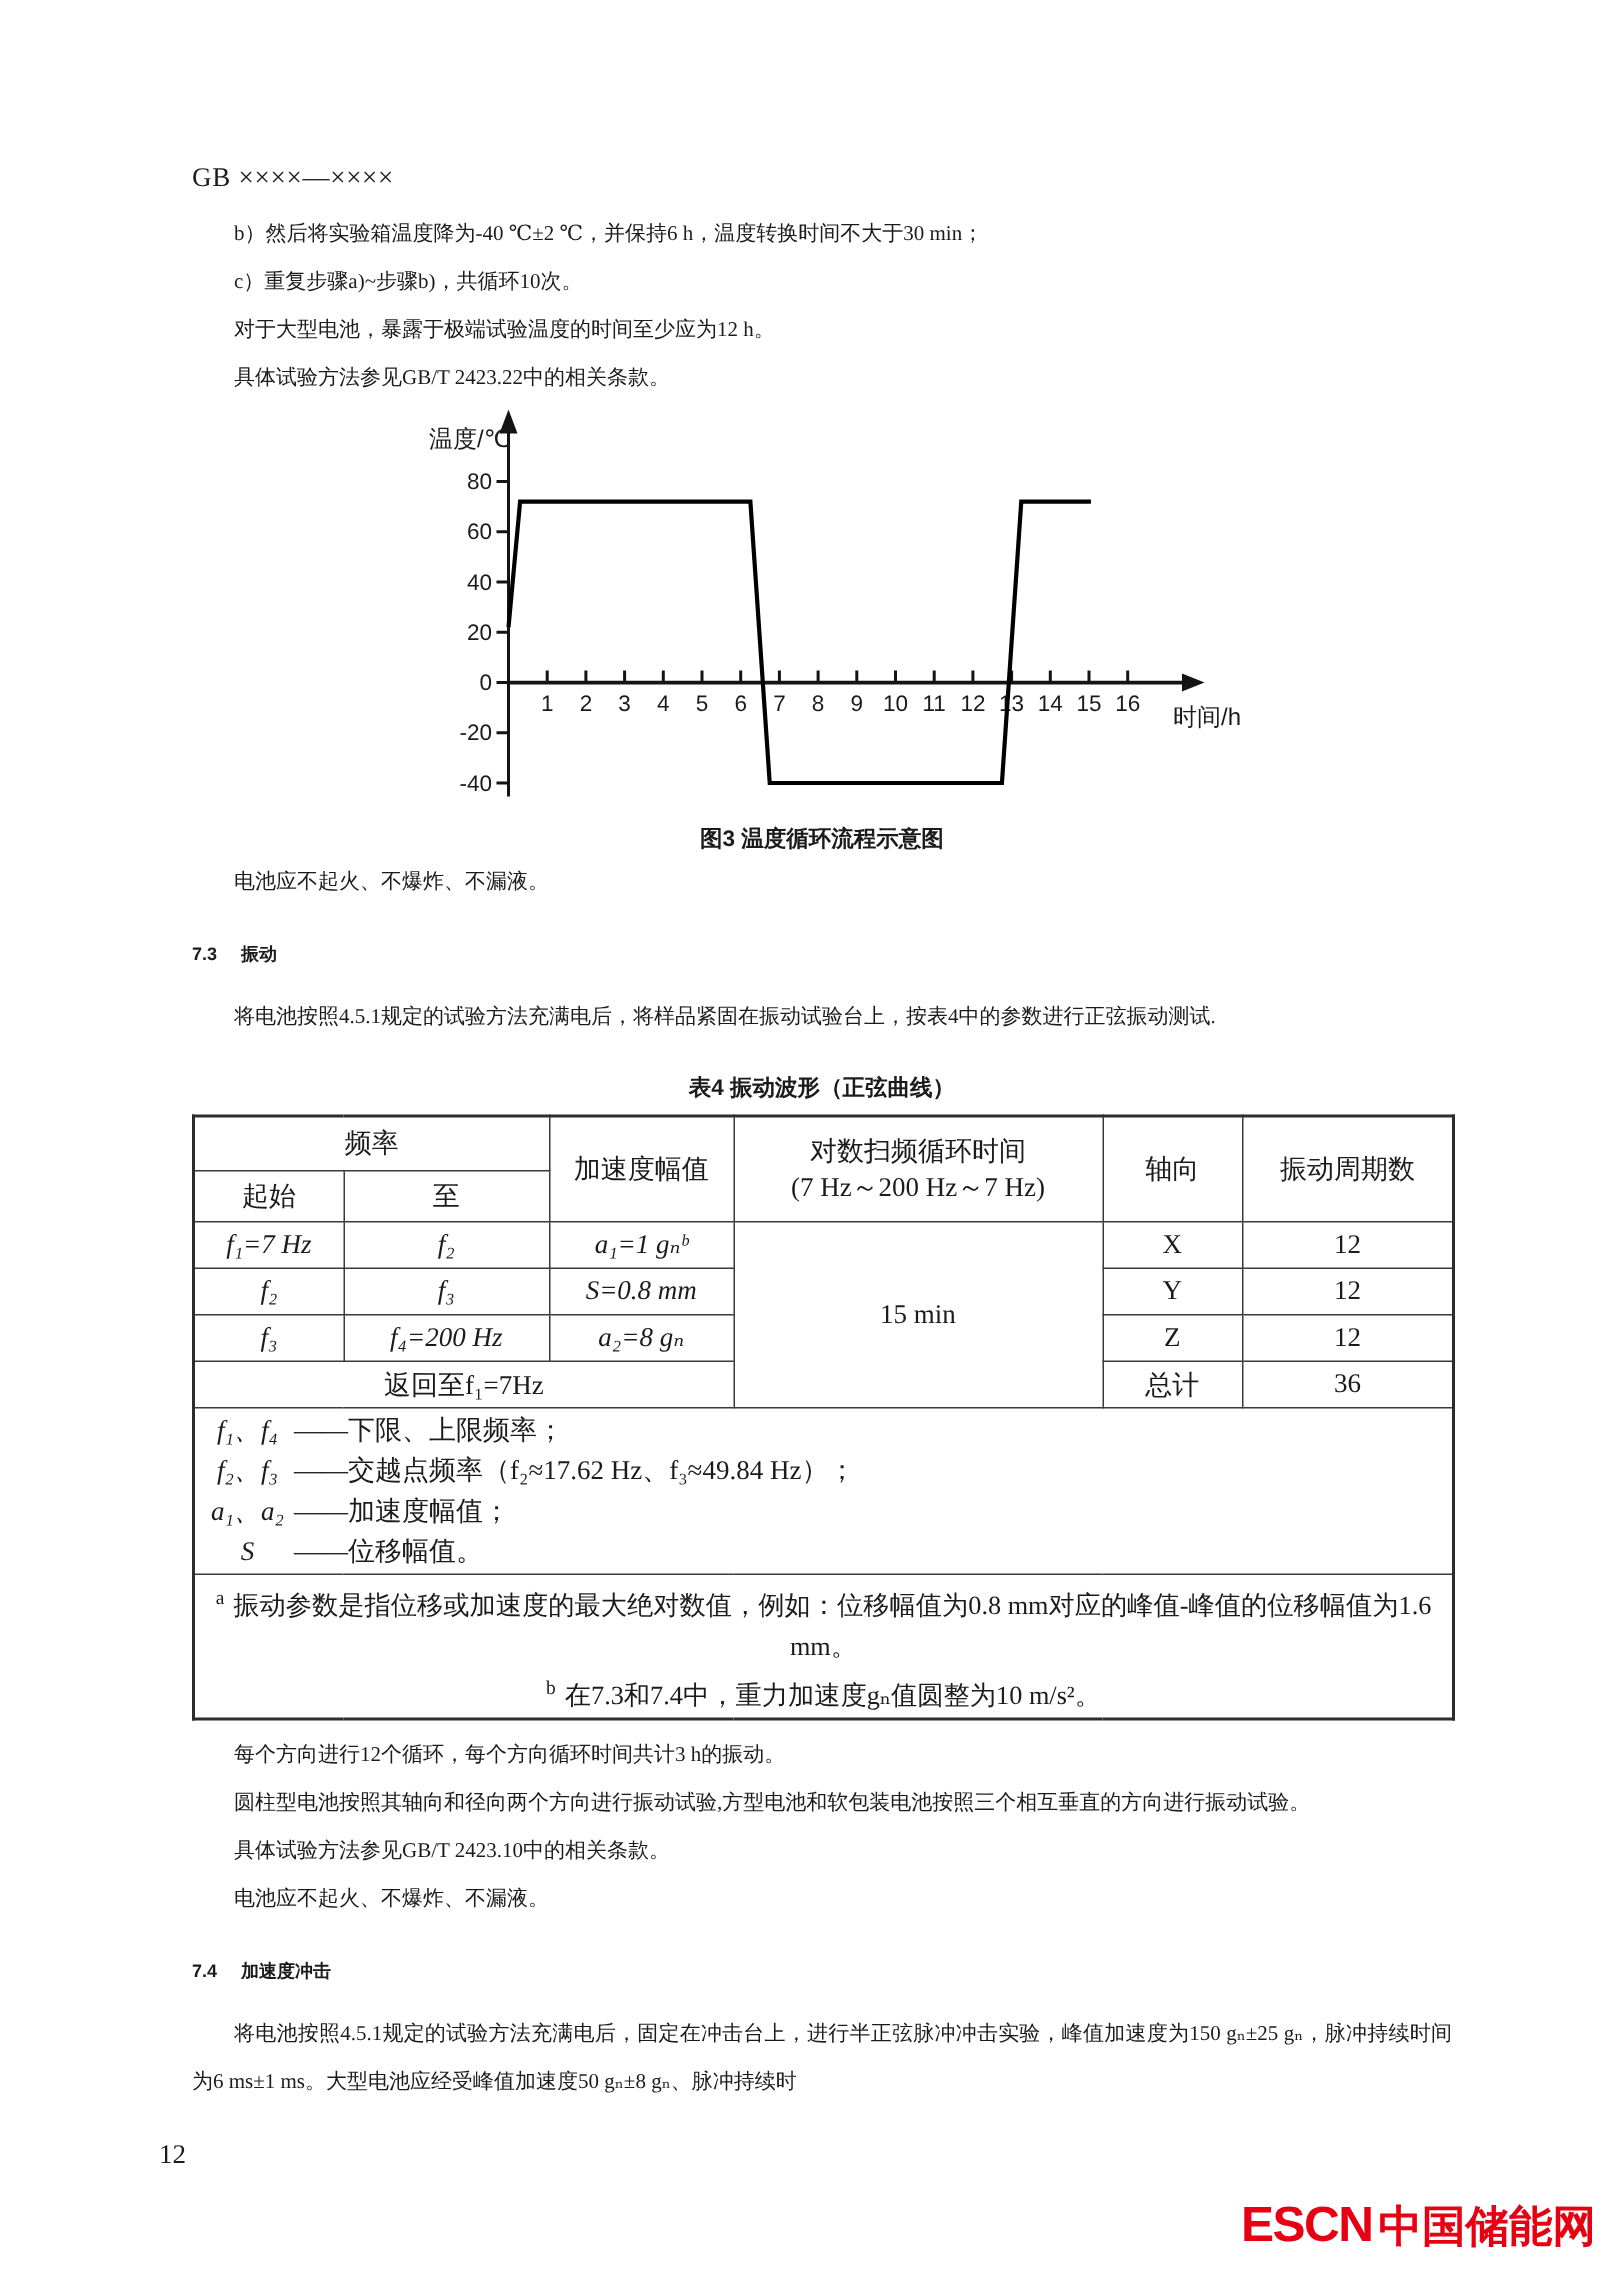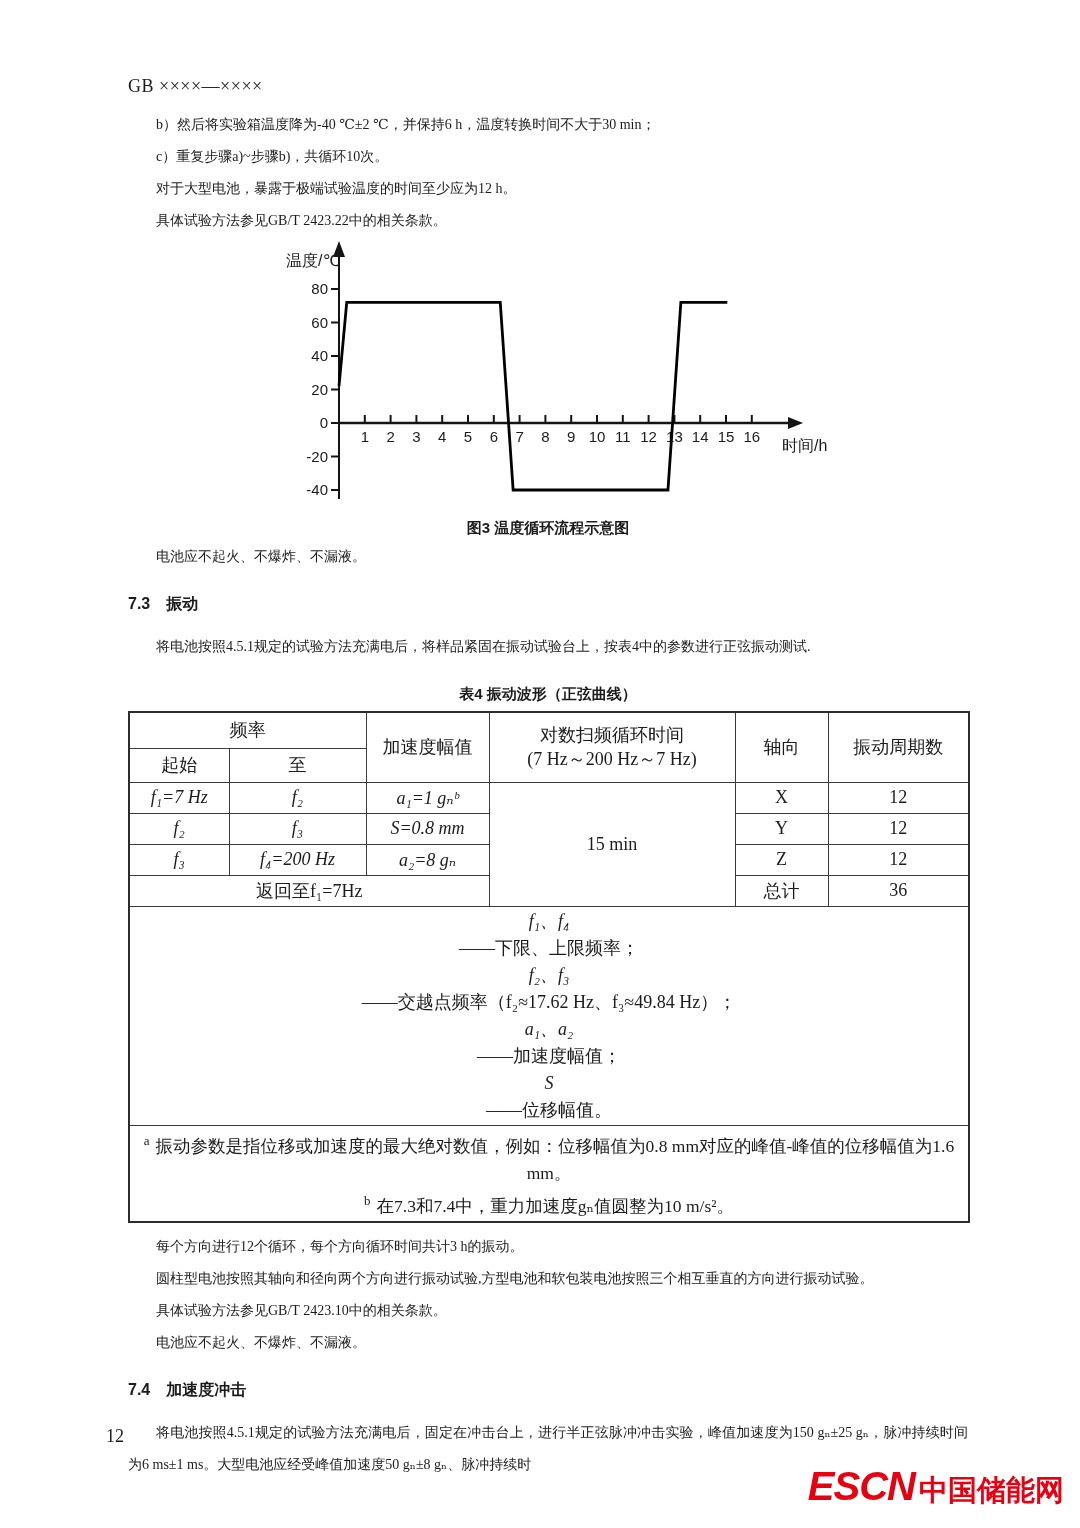--- a/index.html
+++ b/index.html
@@ -1,49 +1,49 @@
 <!DOCTYPE html>
 <html><head>
 <meta charset="utf-8">
 <style>
   html,body{margin:0;padding:0;background:#ffffff;}
   .page{position:relative;width:1080px;height:1528px;background:#ffffff;overflow:hidden;
         font-family:"Liberation Serif","DejaVu Serif",serif;color:#1b1b1b;}
-  .content{padding:76px 112px 0 128px;}
+  .content{padding:108px 112px 0 128px;}
   .doc-code{font-size:18px;letter-spacing:.5px;}
   p{margin:0;font-size:14px;line-height:32px;text-align:justify;}
   .indent{text-indent:2em;}
   .chart-wrap{margin:4px 0 0 158px;width:546px;height:262px;}
   svg text{font-family:"Liberation Sans","DejaVu Sans",sans-serif;fill:#1b1b1b;}
   .fig-caption,.tbl-caption{text-align:center;font-family:"Liberation Sans","DejaVu Sans",sans-serif;
         font-weight:bold;font-size:15px;line-height:26px;}
   .fig-caption{margin-top:12px;}
   .tbl-caption{margin-top:18px;}
   .heading{margin-top:18px;font-family:"Liberation Sans","DejaVu Sans",sans-serif;
-        font-weight:bold;font-size:16px;line-height:26px;}
+        font-weight:bold;font-size:12px;line-height:26px;}
   .heading .num{margin-right:16px;}
   .para-gap{margin-top:14px;}
   table.t4{width:840px;border-collapse:collapse;margin-top:4px;table-layout:fixed;}
   table.t4 th,table.t4 td{border:1.2px solid #3a3a3a;font-weight:normal;font-size:18px;
         text-align:center;vertical-align:middle;padding:1px 4px;}
   table.t4{border:2px solid #2c2c2c;}
   tr.hdr1{height:36px;} tr.hdr2{height:34px;} tr.data{height:31px;}
   .math{font-style:italic;}
   .sweep div{line-height:24px;}
   td.leftcell{text-align:left;padding-left:8px;}
   td.legend-cell{text-align:left;padding:8px 10px 8px 44px;}
-  .legend-line{font-size:18px;line-height:27px;display:flex;flex-direction:column;}
+  .legend-line{font-size:18px;line-height:27px;display:flex;}
   .legend-term{font-style:italic;min-width:62px;display:inline-block;}
   td.fn-cell{text-align:left;padding:7px 8px 8px 30px;}
   .fn-line{font-size:17.5px;line-height:28px;}
   .fn-mark{font-size:13px;vertical-align:super;margin-right:6px;}
   .page-number{position:absolute;left:106px;top:1426px;font-size:18px;}
   .logo{position:absolute;right:16px;top:1464px;white-space:nowrap;
         font-family:"Liberation Sans","DejaVu Sans",sans-serif;font-weight:bold;}
-  .logo .latin{font-size:40px;letter-spacing:-1px;font-style:italic;}
+  .logo .latin{font-size:33px;letter-spacing:-1px;}
   .logo .cn{font-size:29px;margin-left:4px;}
 </style>
 </head>
 <body>
 
 <div class="page">
   <div class="content">
 
     <div class="doc-code">GB ××××—××××</div>
 

